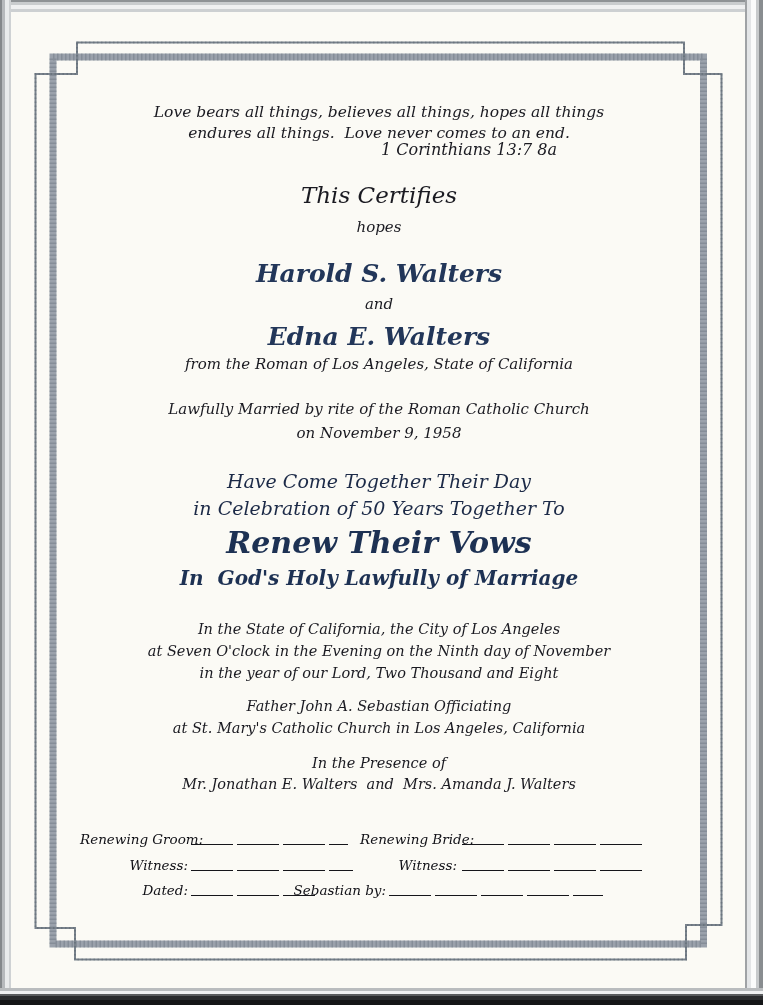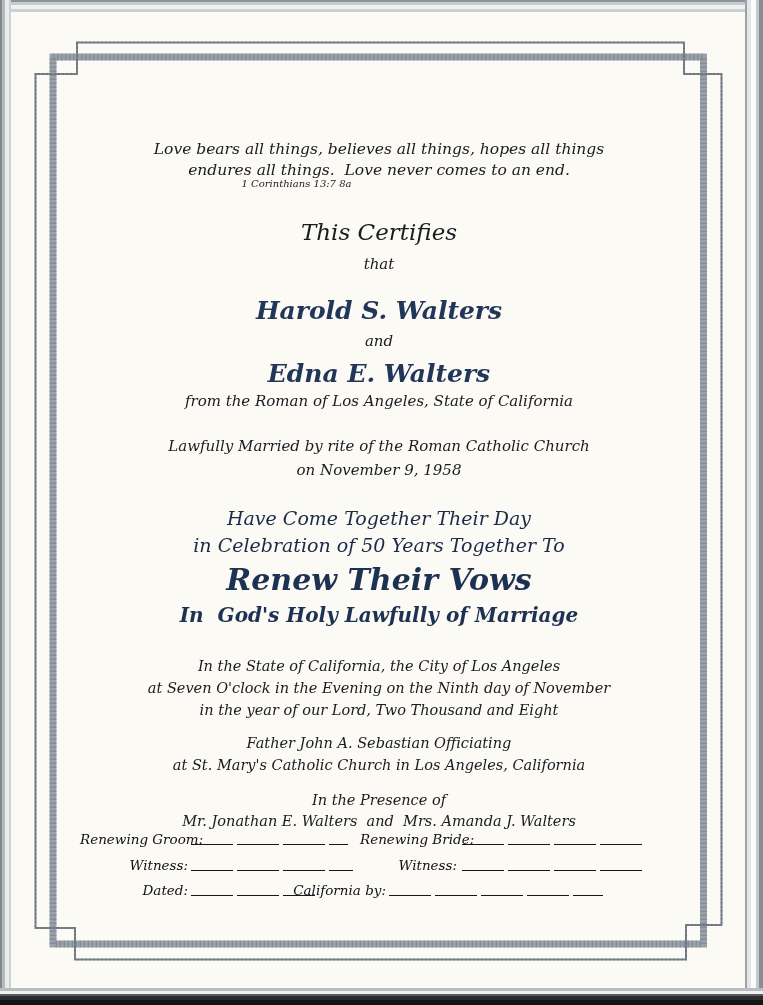--- a/index.html
+++ b/index.html
@@ -14,23 +14,23 @@
   .frame-left   { position:absolute; left:0; top:0; bottom:0; width:11px;
     background:linear-gradient(90deg,#84888b 0 2px,#b6b9bc 2px 5px,#e9ebec 5px 9px,#cfd2d4 9px 11px); }
   .frame-right  { position:absolute; right:0; top:0; bottom:0; width:18px;
     background:linear-gradient(90deg,#9fa2a5 0 2px,#e3e5e7 2px 6px,#fafbfb 6px 11px,#c7cacc 11px 14px,#898d90 14px 18px); }
   .frame-bottom { position:absolute; left:0; bottom:0; right:0; height:17px;
     background:linear-gradient(180deg,#b9bcbe 0 3px,#f0f1f2 3px 6px,#5a5c5e 6px 8px,#2a2b2d 8px 12px,#141517 12px 17px); }
   
   .deco { position:absolute; left:0; top:0; width:763px; height:1005px; }
   
   .t { position:absolute; left:36px; width:686px; text-align:center;
-       font-style:italic; white-space:pre; color:#1a1a21; line-height:1.15;margin-top:37px; }
+       font-style:italic; white-space:pre; color:#1a1a21; line-height:1.15; }
   .quote     { font-size:15.5px; }
-  .cite      { font-size:10px; width:521px; text-align:center; }
+  .cite      { font-size:16px; width:521px; text-align:right; }
   .certifies { font-size:23px; }
   .small     { font-size:15px; }
   .name      { font-size:25px; color:#223659; font-weight:bold; }
   .gather    { font-size:19px; color:#1c2a47; }
   .bigtitle  { font-size:30px; color:#1d3153; font-weight:bold;font-style:italic; }
   .subtitle  { font-size:20px; color:#1d3153; font-weight:bold; }
   .body14    { font-size:14.5px; }
   
   .sig-label { position:absolute; font-size:13.5px; font-style:italic;
                text-align:right; white-space:nowrap; color:#101016; }
@@ -54,21 +54,21 @@
 
     <path d="M 77,42.5 L 684,42.5 L 684,74 L 721.5,74 L 721.5,925 L 686,925 L 686,959.5 L 75,959.5 L 75,928 L 35.5,928 L 35.5,74 L 77,74 Z" fill="none" stroke="#79828c" stroke-width="2"></path>
     <path d="M 77,42.5 L 684,42.5 L 684,74 L 721.5,74 L 721.5,925 L 686,925 L 686,959.5 L 75,959.5 L 75,928 L 35.5,928 L 35.5,74 L 77,74 Z" fill="none" stroke="#565e68" stroke-width="2" stroke-dasharray="1.5 2.5" opacity="0.4"></path>
   </svg>
 
   <div class="t quote" style="top:104px">Love bears all things, believes all things, hopes all things</div>
   <div class="t quote" style="top:125px">endures all things.  Love never comes to an end.</div>
   <div class="t cite" style="top:141px">1 Corinthians 13:7 8a</div>
 
   <div class="t certifies" style="top:182px">This Certifies</div>
-  <div class="t small" style="top:219px">that</div>
+  <div class="t small" style="top:219px">hopes</div>
 
   <div class="t name" style="top:260px">Harold S. Walters</div>
   <div class="t small" style="top:296px">and</div>
   <div class="t name" style="top:323px">Edna E. Walters</div>
   <div class="t small" style="top:356px">from the Roman of Los Angeles, State of California</div>
 
   <div class="t small" style="top:401px">Lawfully Married by rite of the Roman Catholic Church</div>
   <div class="t small" style="top:425px">on November 9, 1958</div>
 
   <div class="t gather" style="top:471px">Have Come Together Their Day</div>
@@ -92,16 +92,16 @@
   <div class="sig-label" style="left:360px; width:97px;  top:831px">Renewing Bride:</div>
   <div class="sig-line" style="left:462px; width:180px; top:830px"></div>
 
   <div class="sig-label" style="left:80px;  width:108px; top:857px">Witness:</div>
   <div class="sig-line" style="left:191px; width:162px; top:856px"></div>
   <div class="sig-label" style="left:360px; width:97px;  top:857px">Witness:</div>
   <div class="sig-line" style="left:462px; width:180px; top:856px"></div>
 
   <div class="sig-label" style="left:80px;  width:108px; top:882px">Dated:</div>
   <div class="sig-line" style="left:191px; width:124px; top:881px"></div>
-  <div class="sig-label" style="left:290px; width:96px;  top:882px">California by:</div>
+  <div class="sig-label" style="left:290px; width:96px;  top:882px">Sebastian by:</div>
   <div class="sig-line" style="left:389px; width:214px; top:881px"></div>
 
 </div>
 
 </body></html>

